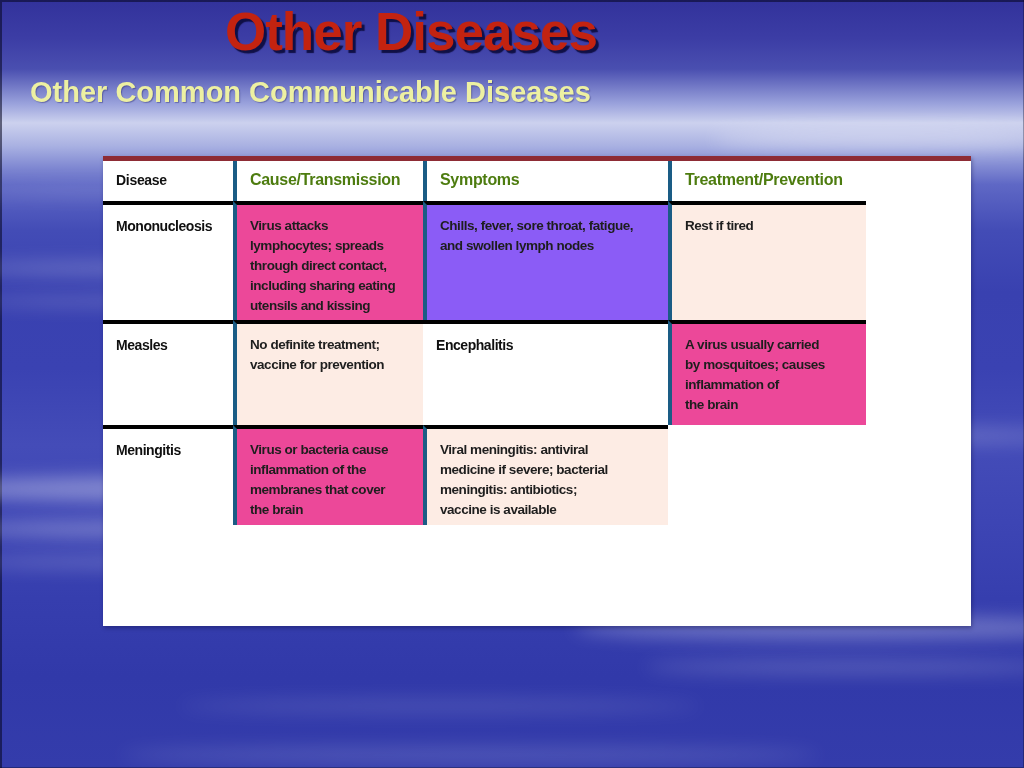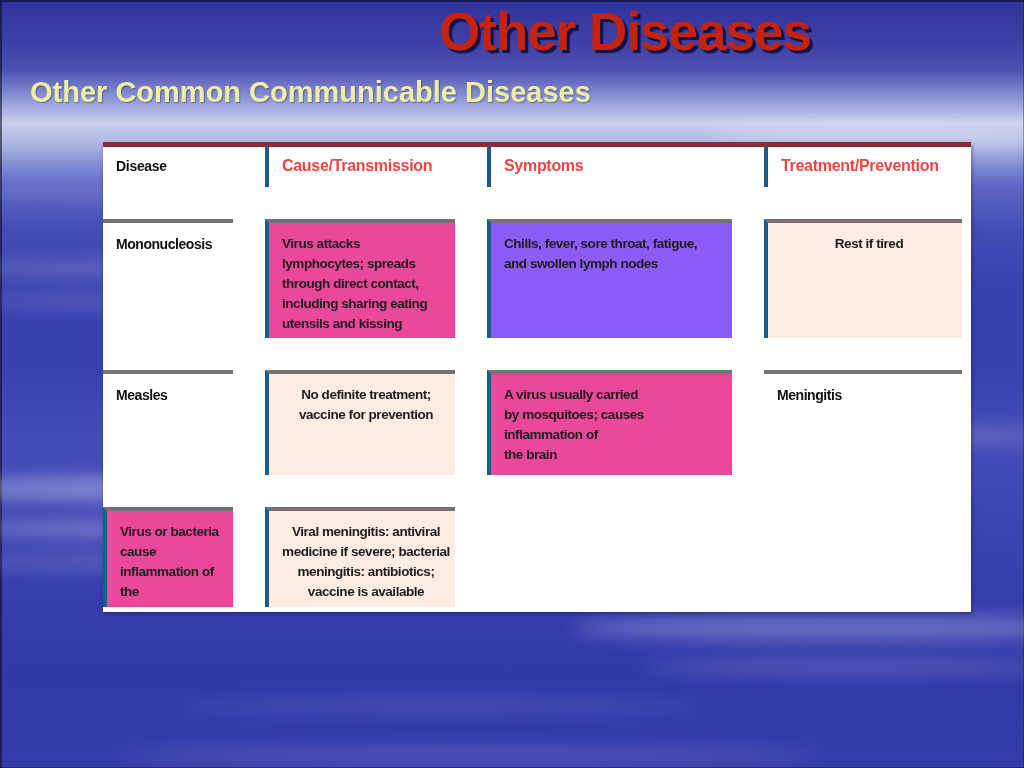--- a/index.html
+++ b/index.html
@@ -32,61 +32,59 @@
   .c6{right:-60px;top:428px;width:430px;height:15px;opacity:.38;}
   .c7{right:-90px;top:616px;width:540px;height:24px;opacity:.50;}
   .c8{right:-40px;top:660px;width:420px;height:14px;opacity:.35;}
   .c9{left:180px;top:700px;width:520px;height:12px;opacity:.25;}
   .c10{left:120px;top:748px;width:700px;height:14px;opacity:.30;}
   .c11{right:-30px;top:128px;width:340px;height:22px;opacity:.55;}
   .c12{left:-40px;top:186px;width:300px;height:9px;opacity:.30;}
 
   .title{
     position:absolute;top:1px;left:225px;width:800px;
-    text-align:center;
     font-size:53px;font-weight:bold;letter-spacing:-1px;
     color:#c32310;
     text-shadow:3px 3px 1px rgba(12,12,62,.92);
   }
   .subtitle{
     position:absolute;top:76px;left:30px;
     font-size:29px;font-weight:bold;
     color:#edf0a2;
     text-shadow:1px 1px 1px rgba(40,40,110,.45);
   }
 
   .disease-table{
-    position:absolute;left:103px;top:142px;width:868px;height:470px;
+    position:absolute;left:103px;top:156px;width:868px;height:470px;
     box-sizing:border-box;
     background:#ffffff;
     border-top:5px solid #8e2c35;
     display:grid;
     grid-template-columns:130px 190px 245px 198px;
     grid-template-rows:40px 119px 105px 100px 101px;
     box-shadow:1px 2px 4px rgba(10,10,50,.35);
-    gap:32px;
   }
   .cell{
     box-sizing:border-box;overflow:hidden;
     padding:11px 5px 0 13px;
     font-weight:bold;color:#1e1e1e;
     font-size:13.5px;line-height:20px;letter-spacing:-.45px;
     white-space:pre-line;
   }
   .th{
-    background:#ffffff;color:#ef4444;
+    background:#ffffff;color:#4d7c0f;
     font-size:16px;letter-spacing:-.3px;
     padding-top:9px;white-space:nowrap;
   }
   .vline{border-left:4px solid #1a5c85;}
-  .hline{border-top:4px solid #737373;}
+  .hline{border-top:4px solid #000000;}
   .col-disease{background:#ffffff;color:#101010;font-size:14px;}
   .col-cause{background:#ec4899;}
   .col-symptoms{background:#8b5cf6;}
-  .col-treatment{background:#fdece4;text-align:center;}
+  .col-treatment{background:#fdece4;}
 </style>
 </head>
 <body>
 
 <div class="slide">
   <div class="cloud c1"></div>
   <div class="cloud c2"></div>
   <div class="cloud c3"></div>
   <div class="cloud c4"></div>
   <div class="cloud c5"></div>
@@ -115,20 +113,21 @@
 including sharing eating
 utensils and kissing</div>
     <div class="cell hline vline col-symptoms">Chills, fever, sore throat, fatigue,
 and swollen lymph nodes</div>
     <div class="cell hline vline col-treatment">Rest if tired</div>
 
     <div class="cell hline col-disease">Measles</div>
     <div class="cell hline vline col-treatment">No definite treatment;
 vaccine for prevention</div>
 
+    <div class="cell hline col-disease">Encephalitis</div>
     <div class="cell hline vline col-cause">A virus usually carried
 by mosquitoes; causes
 inflammation of
 the brain</div>
 
     <div class="cell hline col-disease">Meningitis</div>
     <div class="cell hline vline col-cause">Virus or bacteria cause
 inflammation of the
 membranes that cover
 the brain</div>

